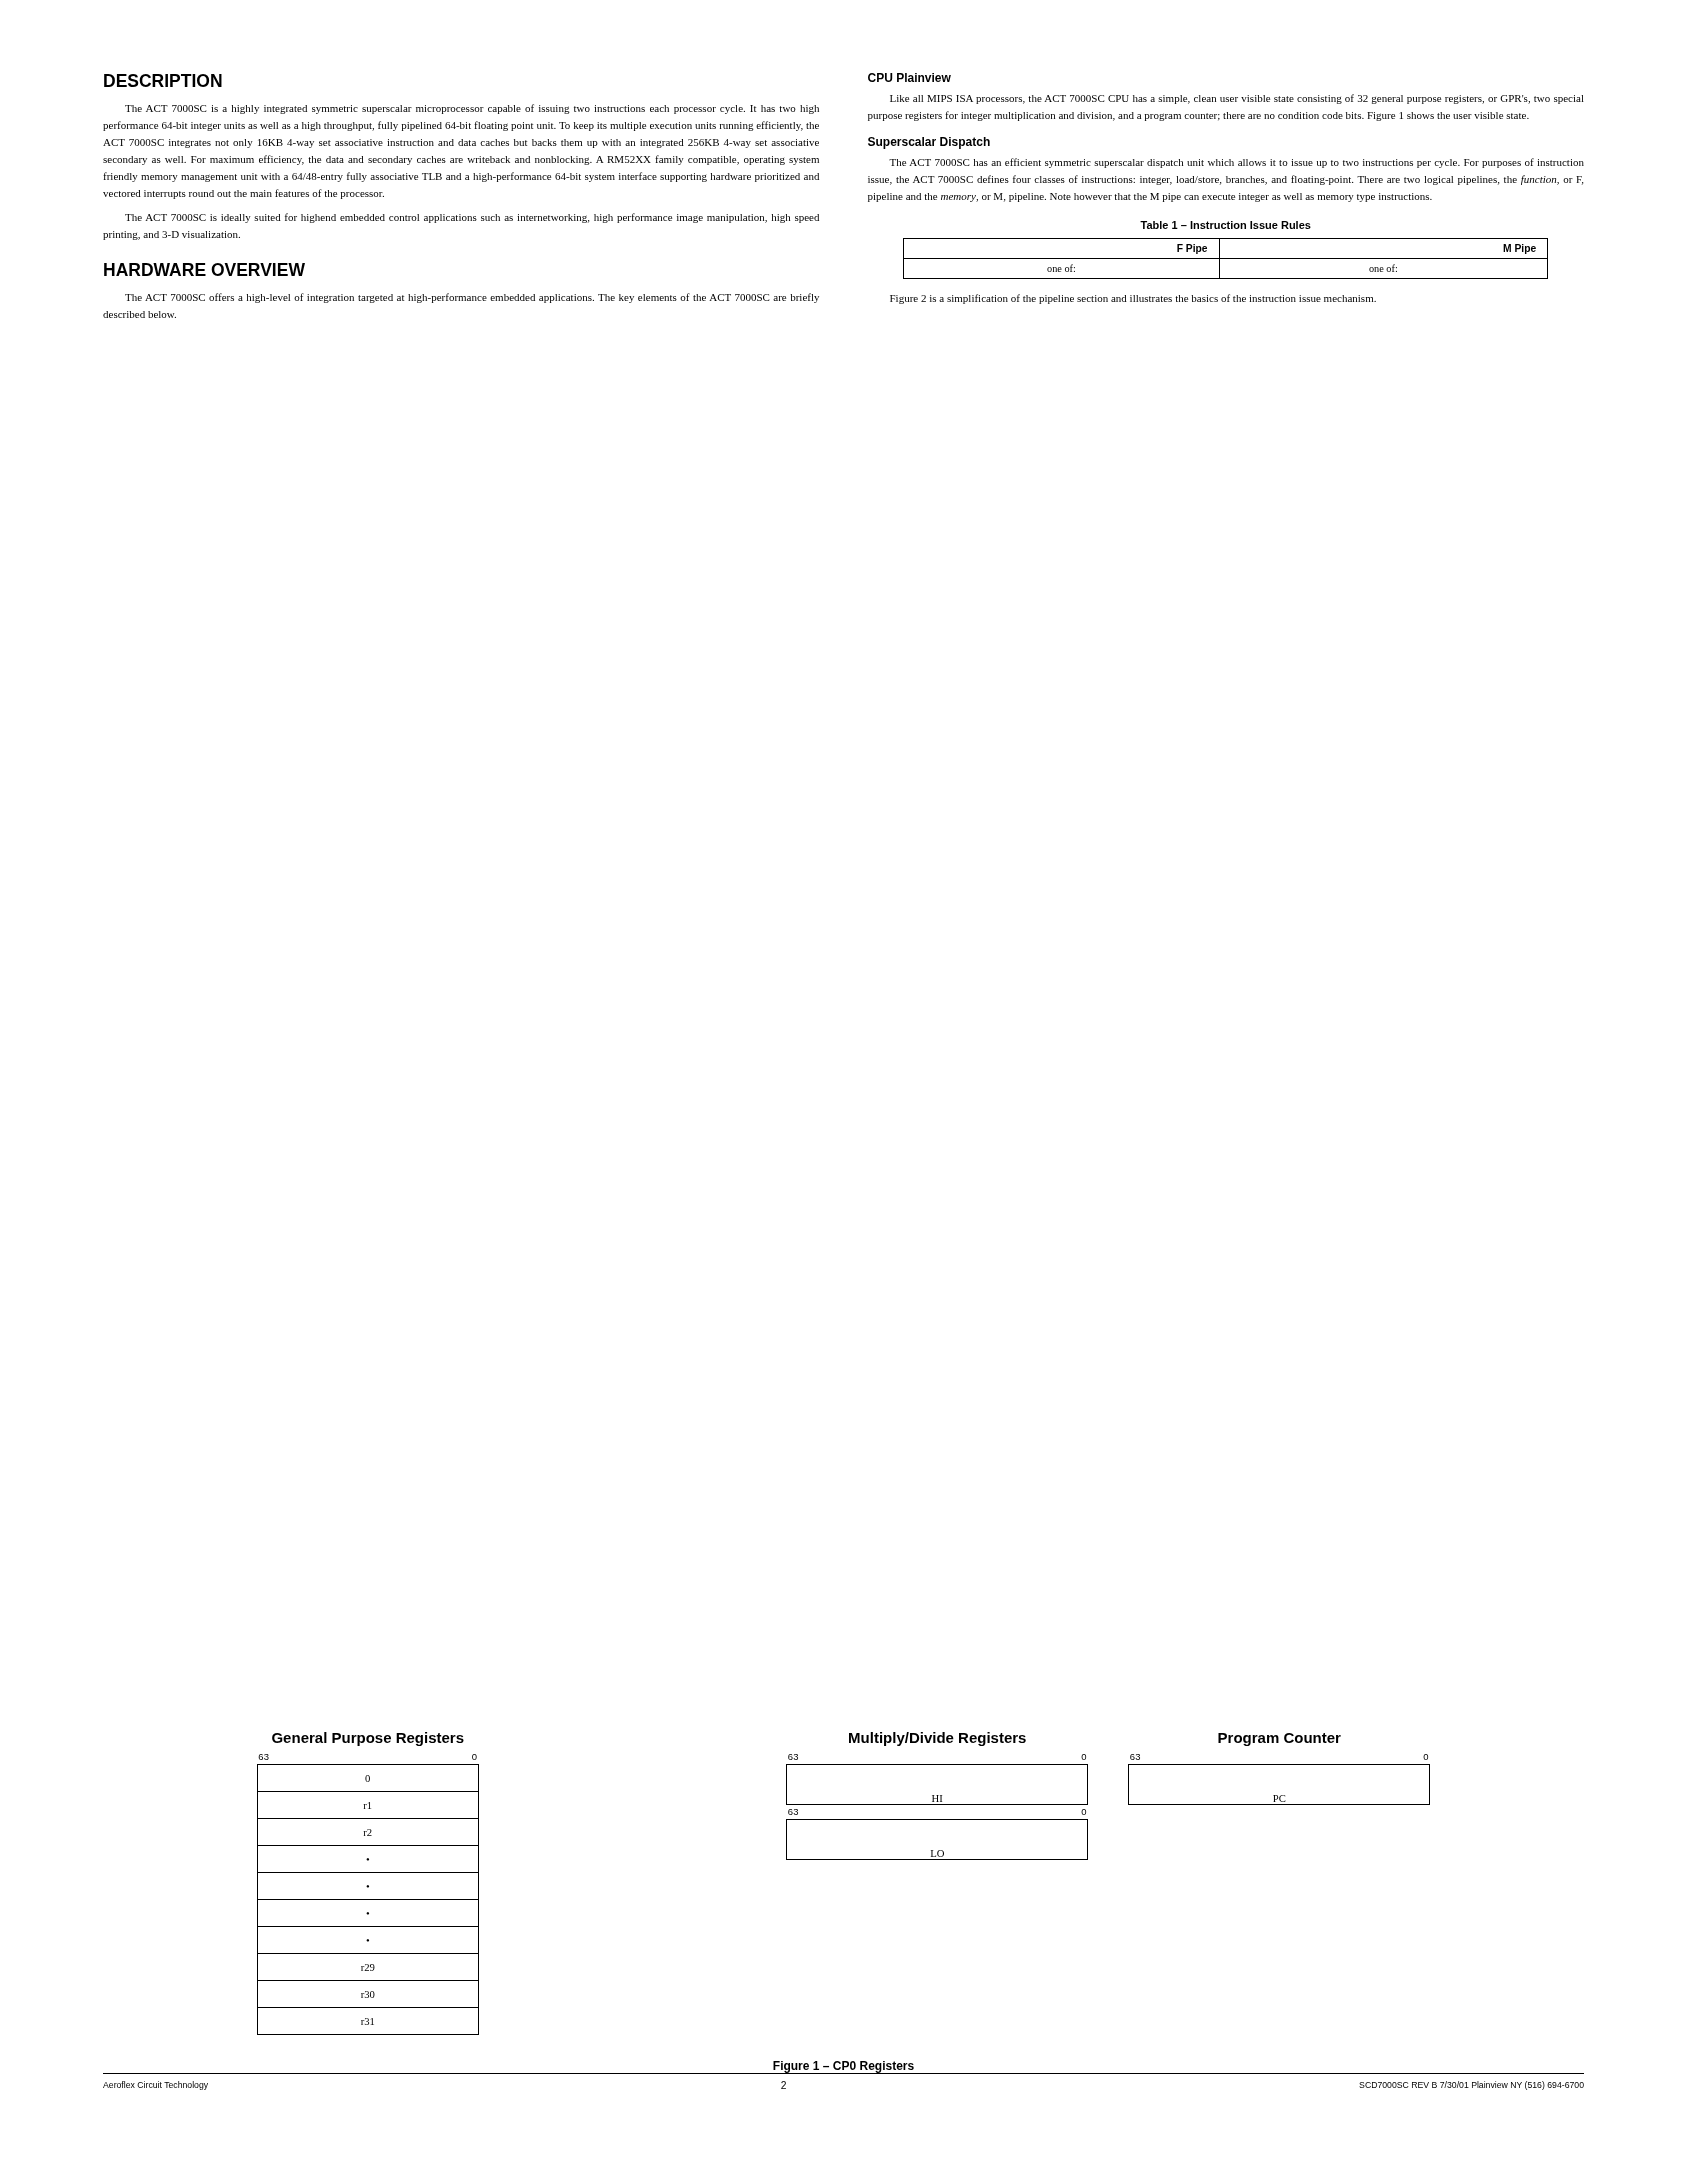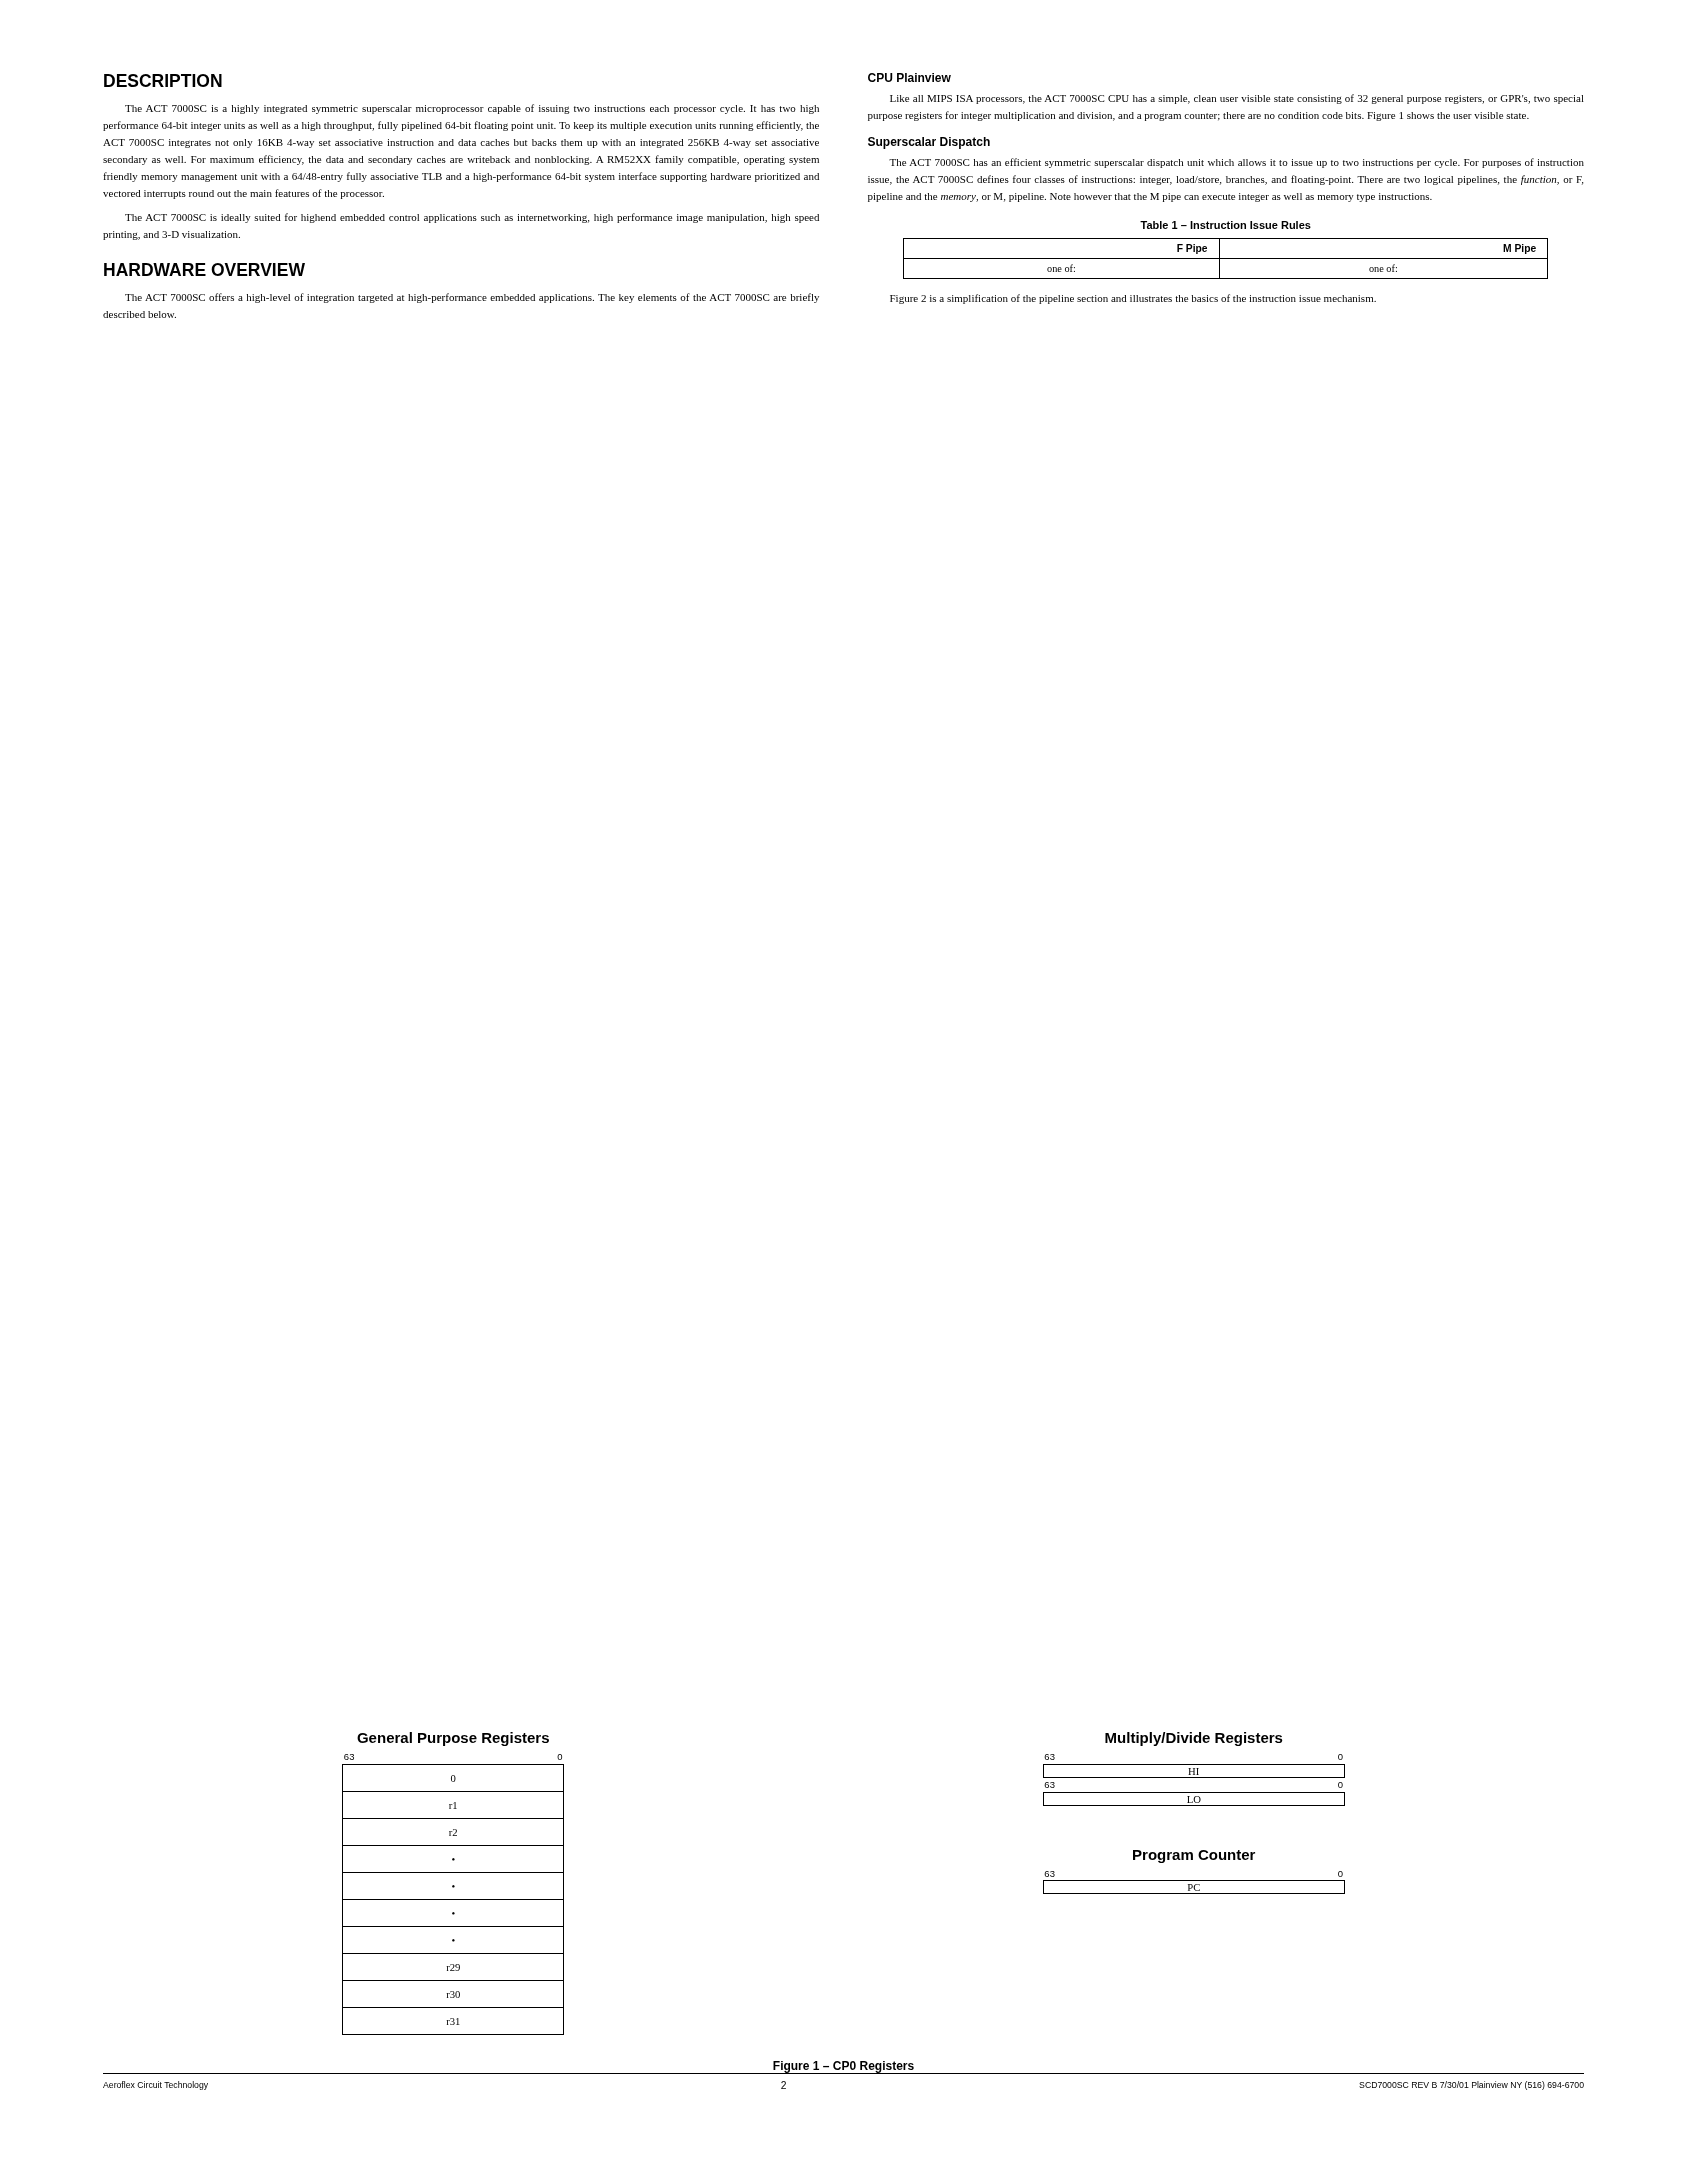--- a/index.html
+++ b/index.html
@@ -115,23 +115,23 @@
       justify-content: space-between;
       width: 100%;
       font-size: 9.5px;
       font-family: Arial, sans-serif;
       margin-bottom: 1.6px;
       padding: 0 1.6px;
     }
     .reg-box {
       border: 1.2px solid #000;
       width: 222px;
-      height: 14px;
-      display: flex;
-      align-items: flex-start;
+      height: 41px;
+      display: flex;
+      align-items: flex-end;
       justify-content: center;
       font-size: 10.7px;
       font-family: 'Times New Roman', Times, serif;
       background: #fff;
     }
     .reg-box-wide {
       width: 302px;
     }
     .gpr-table {
       border-collapse: collapse;
@@ -276,21 +276,21 @@
             <tr>
                 <td>r30</td>
               </tr>
             <tr>
                 <td>r31</td>
               </tr>
           </tbody>
         </table>
       </div>
 
-      <div style="display:flex; flex-direction:column; gap:40px;">
+      <div style="display:flex; flex-direction:row; gap:40px;">
 
         <div class="reg-group">
           <div class="reg-group-title">Multiply/Divide Registers</div>
           <div style="display:flex;flex-direction:column;gap:0;">
             <div>
               <div class="bit-labels" style="width:302px;">
                 <span>63</span>
                 <span>0</span>
               </div>
               <div class="reg-box reg-box-wide">

